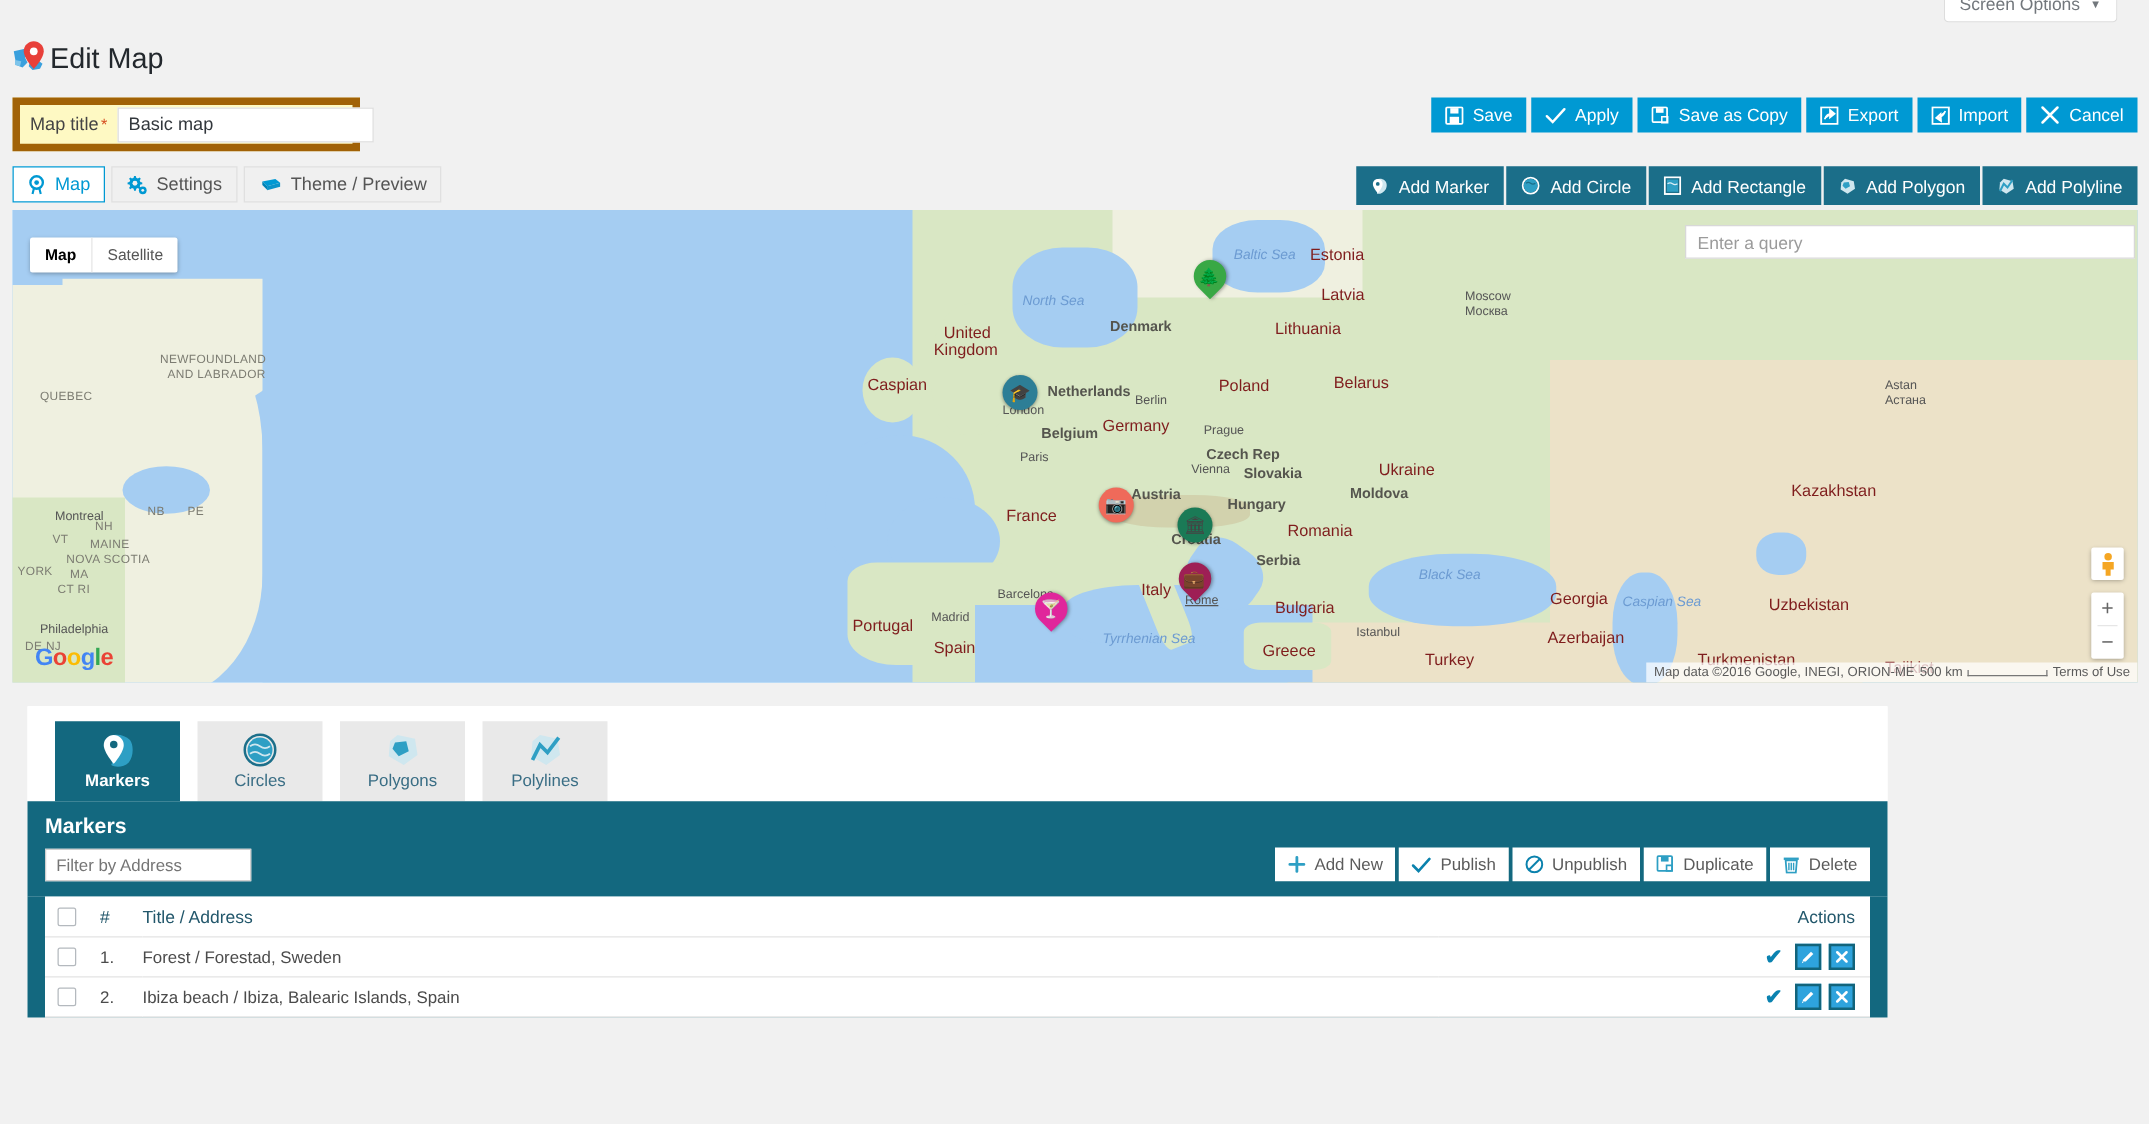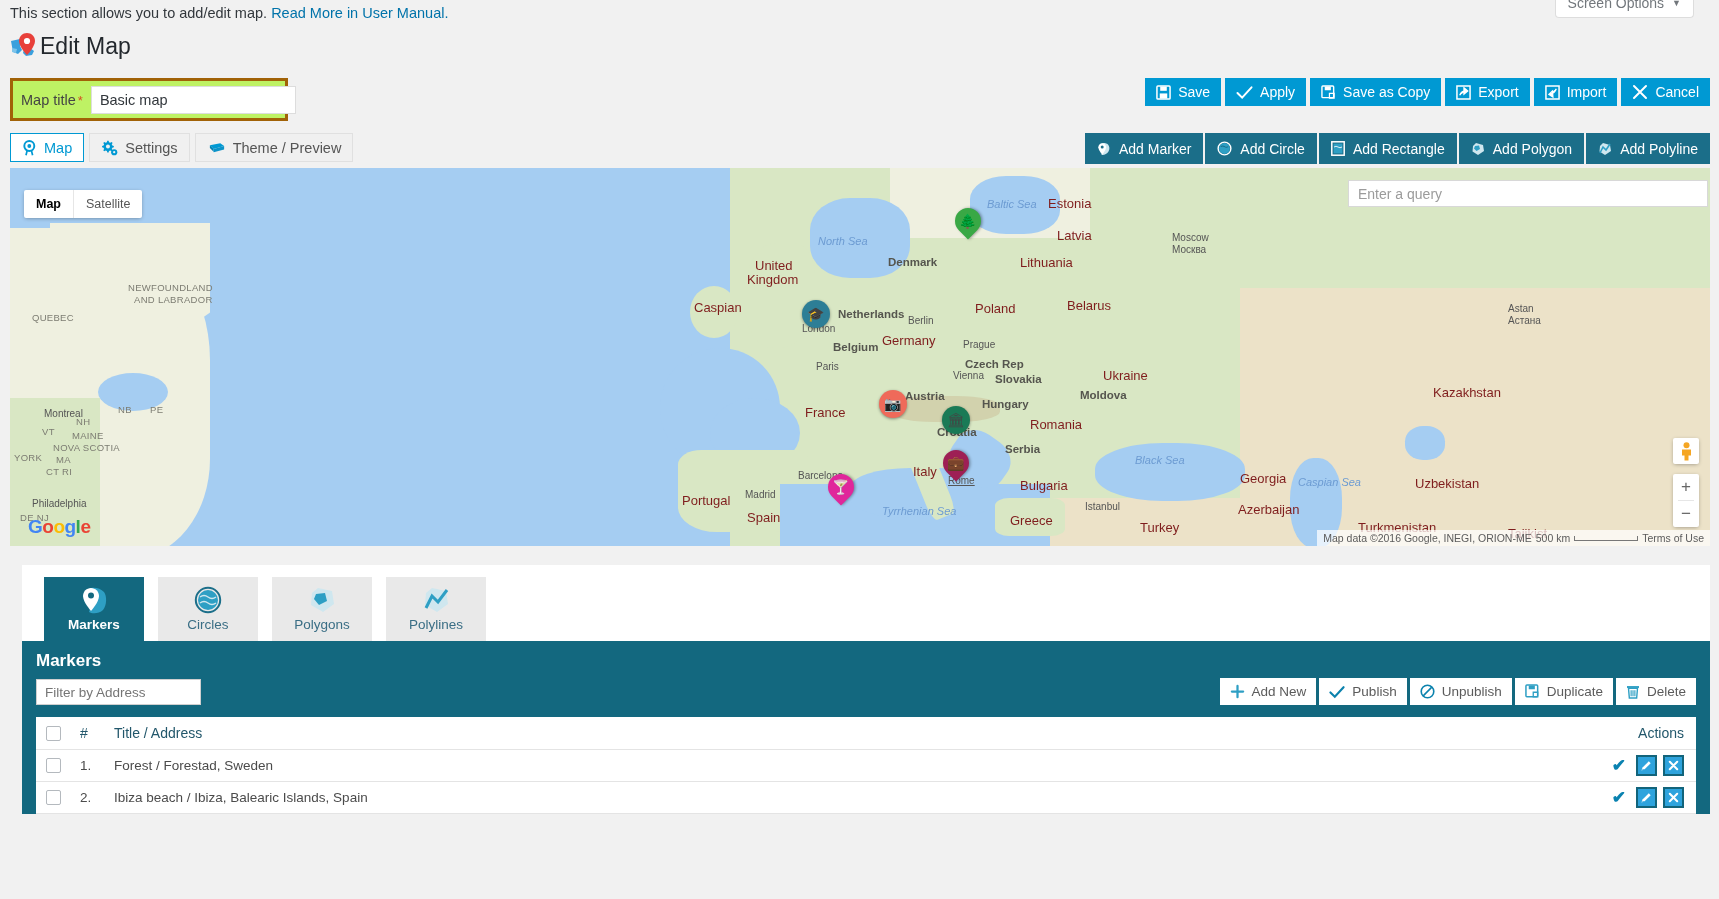--- a/index.html
+++ b/index.html
@@ -39,21 +39,21 @@
     display: flex; align-items: center; 
     font-size: 23px; font-weight: 400; color: #23282d;
     line-height: 1;
   }
   .title-icon { width: 30px; height: 28px; display:block; }
 
   
   .maptitle-panel {
     position: absolute; left: 10px; top: 78px;
     width: 278px; height: 43px;
-    background: #bef264; border: 3px solid #a16207;
+    background: #fef9c3; border: 6px solid #a16207;
     display: flex; align-items: center; padding: 0 8px;
   }
   .maptitle-label { font-size: 14.5px; color: #444; white-space: nowrap; }
   .req { color: #d54e21; margin-left: 2px; font-size: 13px; }
   .maptitle-input {
     margin-left: 8px; flex: 1; height: 28px;
     border: 1px solid #ddd; background: #fff;
     padding: 0 8px; font-size: 14.5px; color: #32373c;
     font-family: "Liberation Sans", sans-serif;
     outline: none;
@@ -207,21 +207,21 @@
     width: 26px; height: 26px; border-radius: 50% 50% 50% 0;
     transform: rotate(-45deg);
     display:flex; align-items:center; justify-content:center;
     box-shadow: 1px 1px 3px rgba(0,0,0,.35);
   }
   .pin-teardrop > * { transform: rotate(45deg); }
 
   
   .panelwrap {
     position: absolute; left: 22px; top: 565px;
-    width: 1688px; background: #fff;
+    width: 1488px; background: #fff;
   }
   .shape-tabs {
     display: flex; gap: 14px; padding: 12px 0 0 22px;
     background: #fff;
   }
   .shape-tab {
     width: 100px; height: 64px;
     background: #e9e9e9; color: #3a6e85;
     display: flex; flex-direction: column;
     align-items: center; justify-content: center; gap: 3px;
@@ -284,24 +284,20 @@
 </head>
 <body>
 
 <div id="app">
 
   <div class="screen-options">
     <span>Screen Options</span>
     <span class="caret">▼</span>
   </div>
 
-  <div class="intro">
-    <span>This section allows you to add/edit map.</span>
-    <a href="#">Read More in User Manual.</a>
-  </div>
 
   <div class="page-title">
     <svg class="title-icon" viewBox="0 0 30 28">
       <path d="M1 9 L10 7 L13 10 L10 14 L12 18 L8 22 L3 20 Z" fill="#3aa0dd"></path>
       <path d="M14 17 L20 16 L24 19 L22 23 L16 24 L13 21 Z" fill="#3aa0dd"></path>
       <path d="M2 16 L7 17 L6 21 L2 20 Z" fill="#7ec4ea"></path>
       <path d="M17 1 C12.6 1 9 4.5 9 8.9 C9 14.6 17 23 17 23 C17 23 25 14.6 25 8.9 C25 4.5 21.4 1 17 1 Z" fill="#e8403a"></path>
       <circle cx="17" cy="9" r="3.1" fill="#fff"></circle>
     </svg>
     <span>Edit Map</span>

